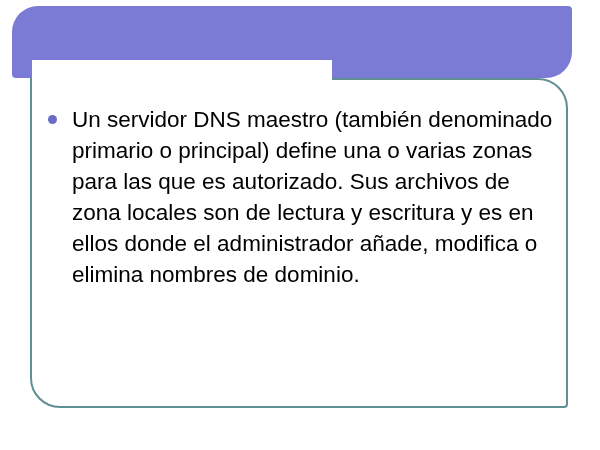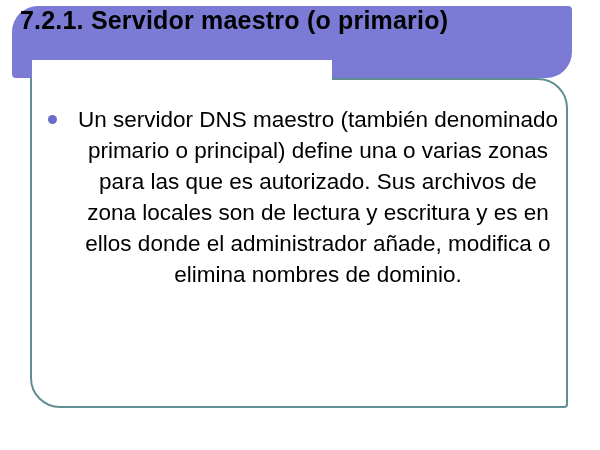--- a/index.html
+++ b/index.html
@@ -75,40 +75,39 @@
     left: 44px;
     top: 104px;
     width: 520px;
   }
   .bullet-item {
     position: relative;
     padding-left: 28px;
     font-size: 22.5px;
     color: #000000;
     line-height: 1.38;
-    text-align: center;
+    text-align: left;
   }
   .bullet-dot {
     position: absolute;
     left: 4px;
     top: 11px;
     width: 9px;
     height: 9px;
     border-radius: 50%;
     background: #6B6BC8;
   }
 </style>
 </head>
 <body>
 
 <div class="slide">
 
   <div class="title-band"></div>
 
-  <div class="title-text">7.2.1.    Servidor maestro (o primario)</div>
 
   <div class="body-box"></div>
   <div class="body-notch"></div>
 
   <div class="bullet-list">
     <div class="bullet-item">
       <span class="bullet-dot"></span>
       <span>Un servidor DNS maestro (también denominado primario o principal) define una o varias zonas para las que es autorizado. Sus archivos de zona locales son de lectura y escritura y es en ellos donde el administrador añade, modifica o elimina nombres de dominio.</span>
     </div>
   </div>

